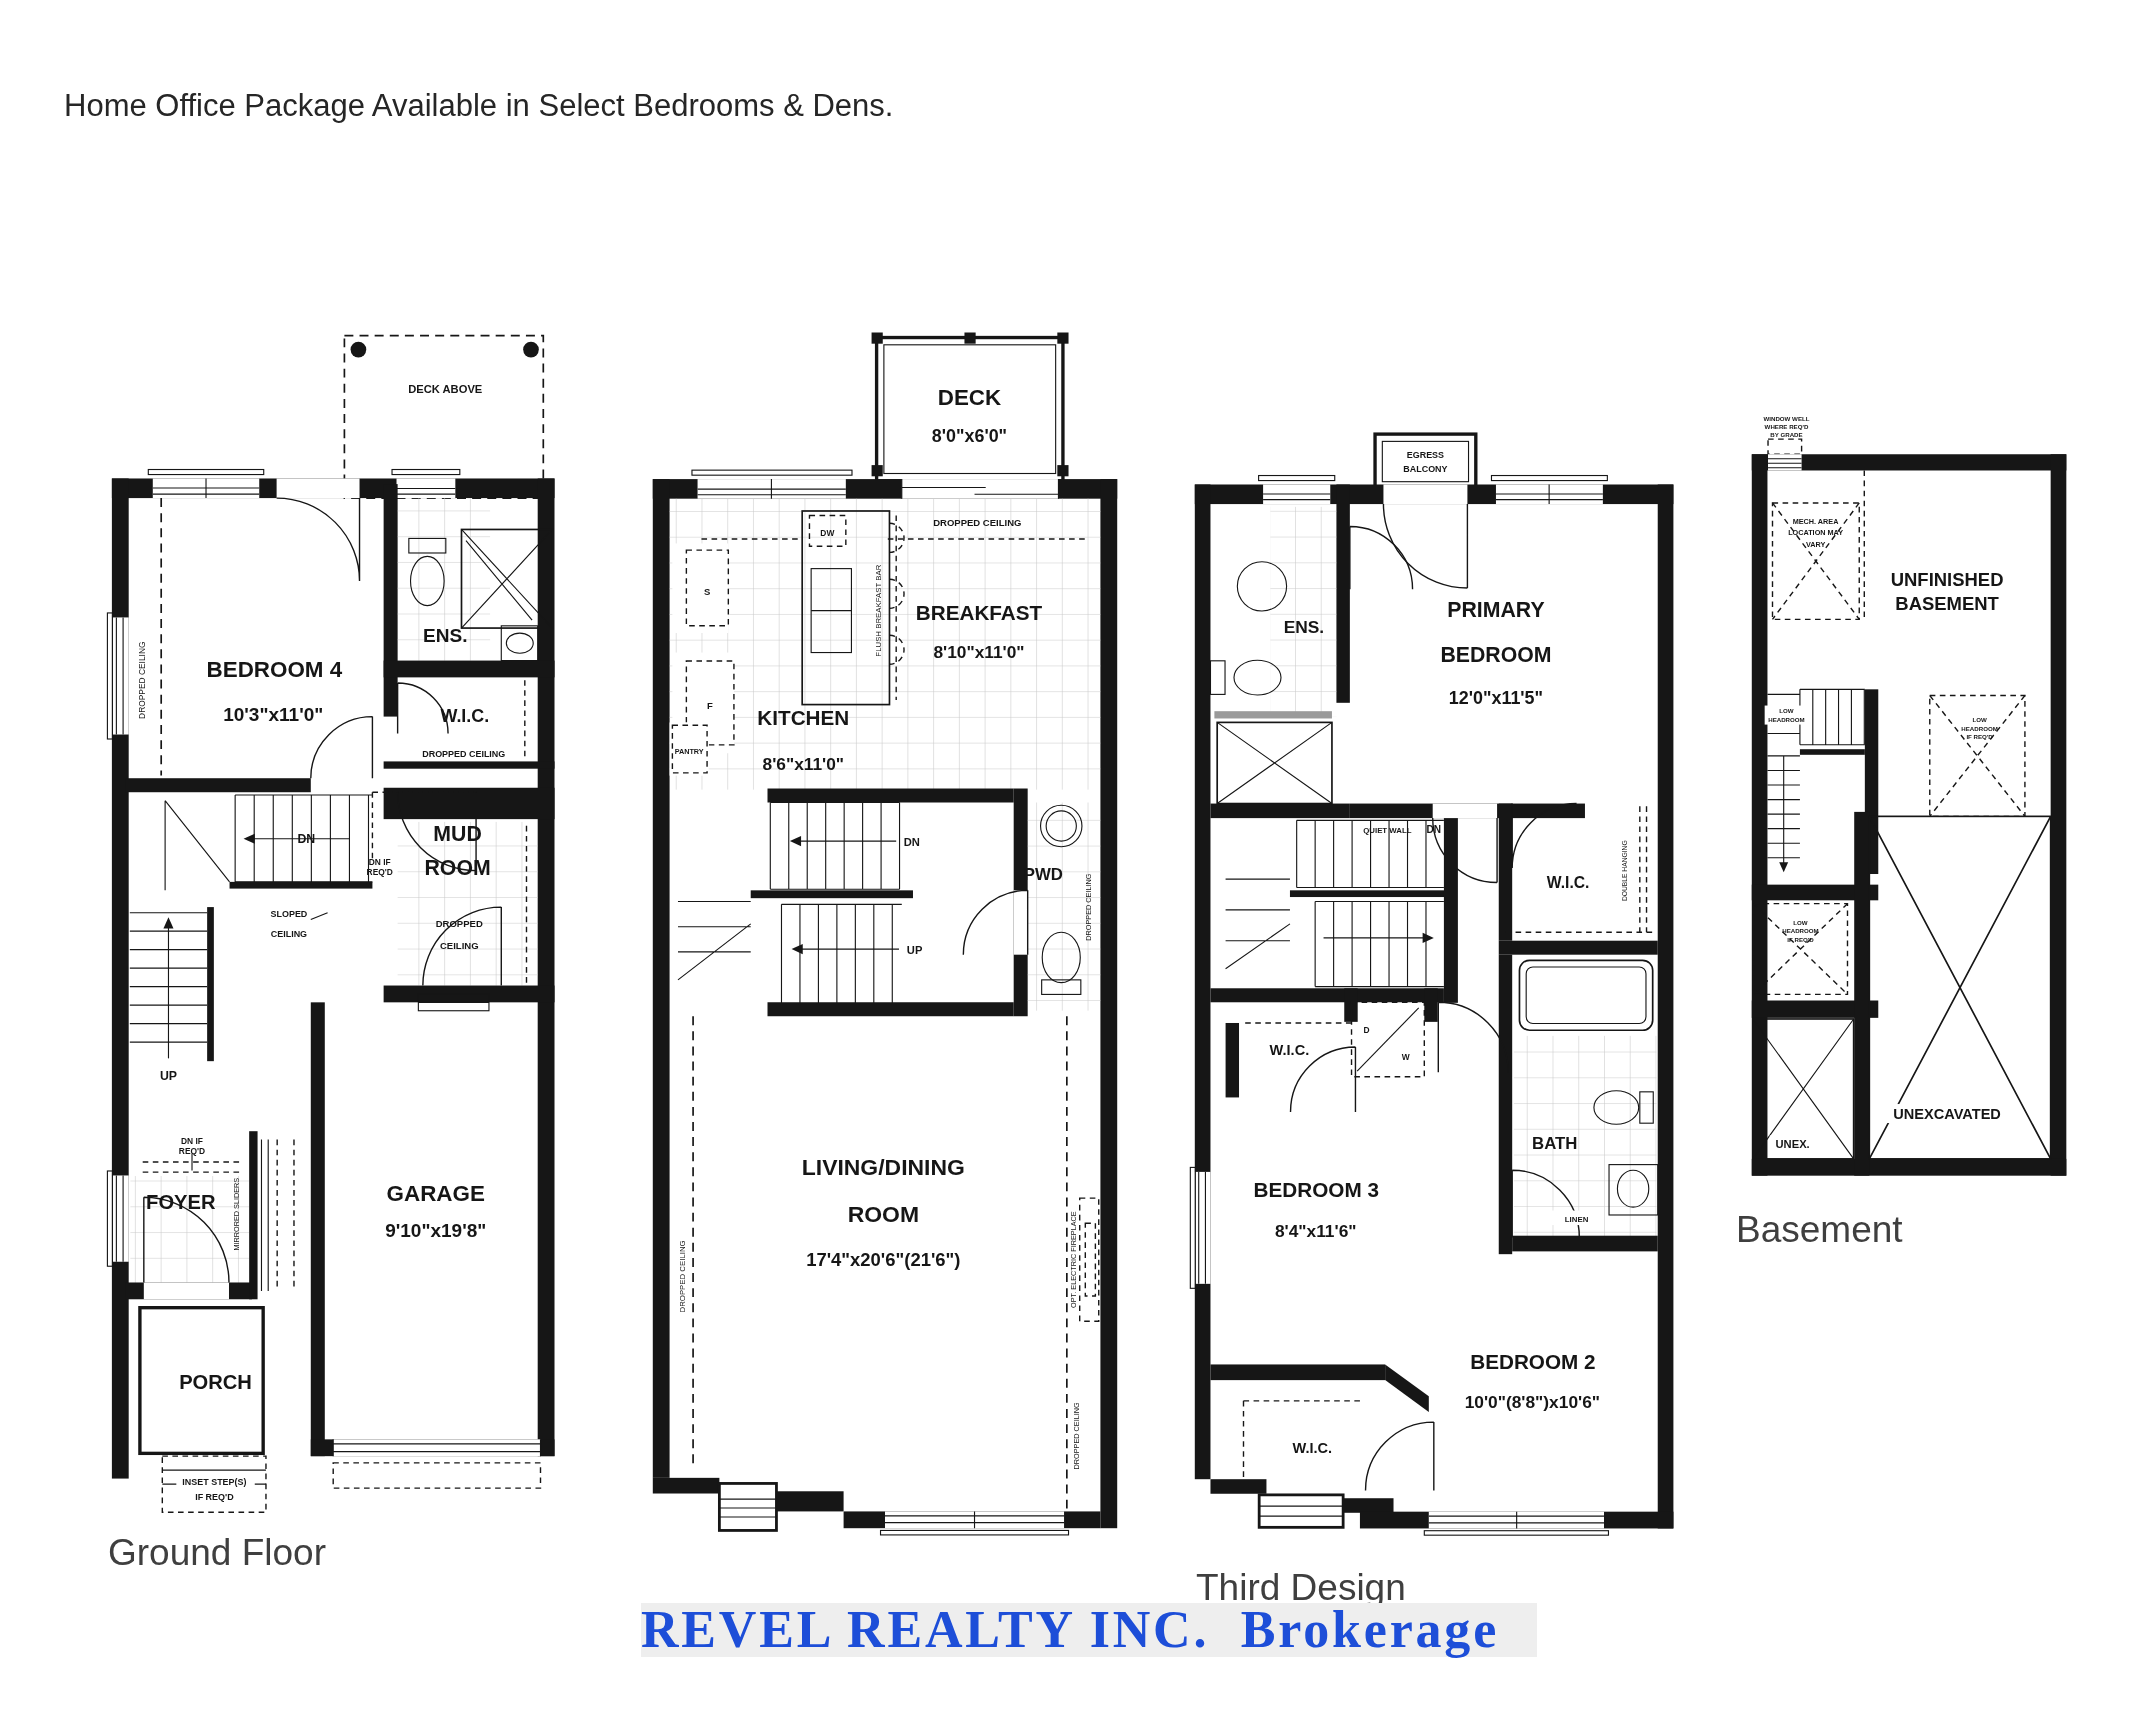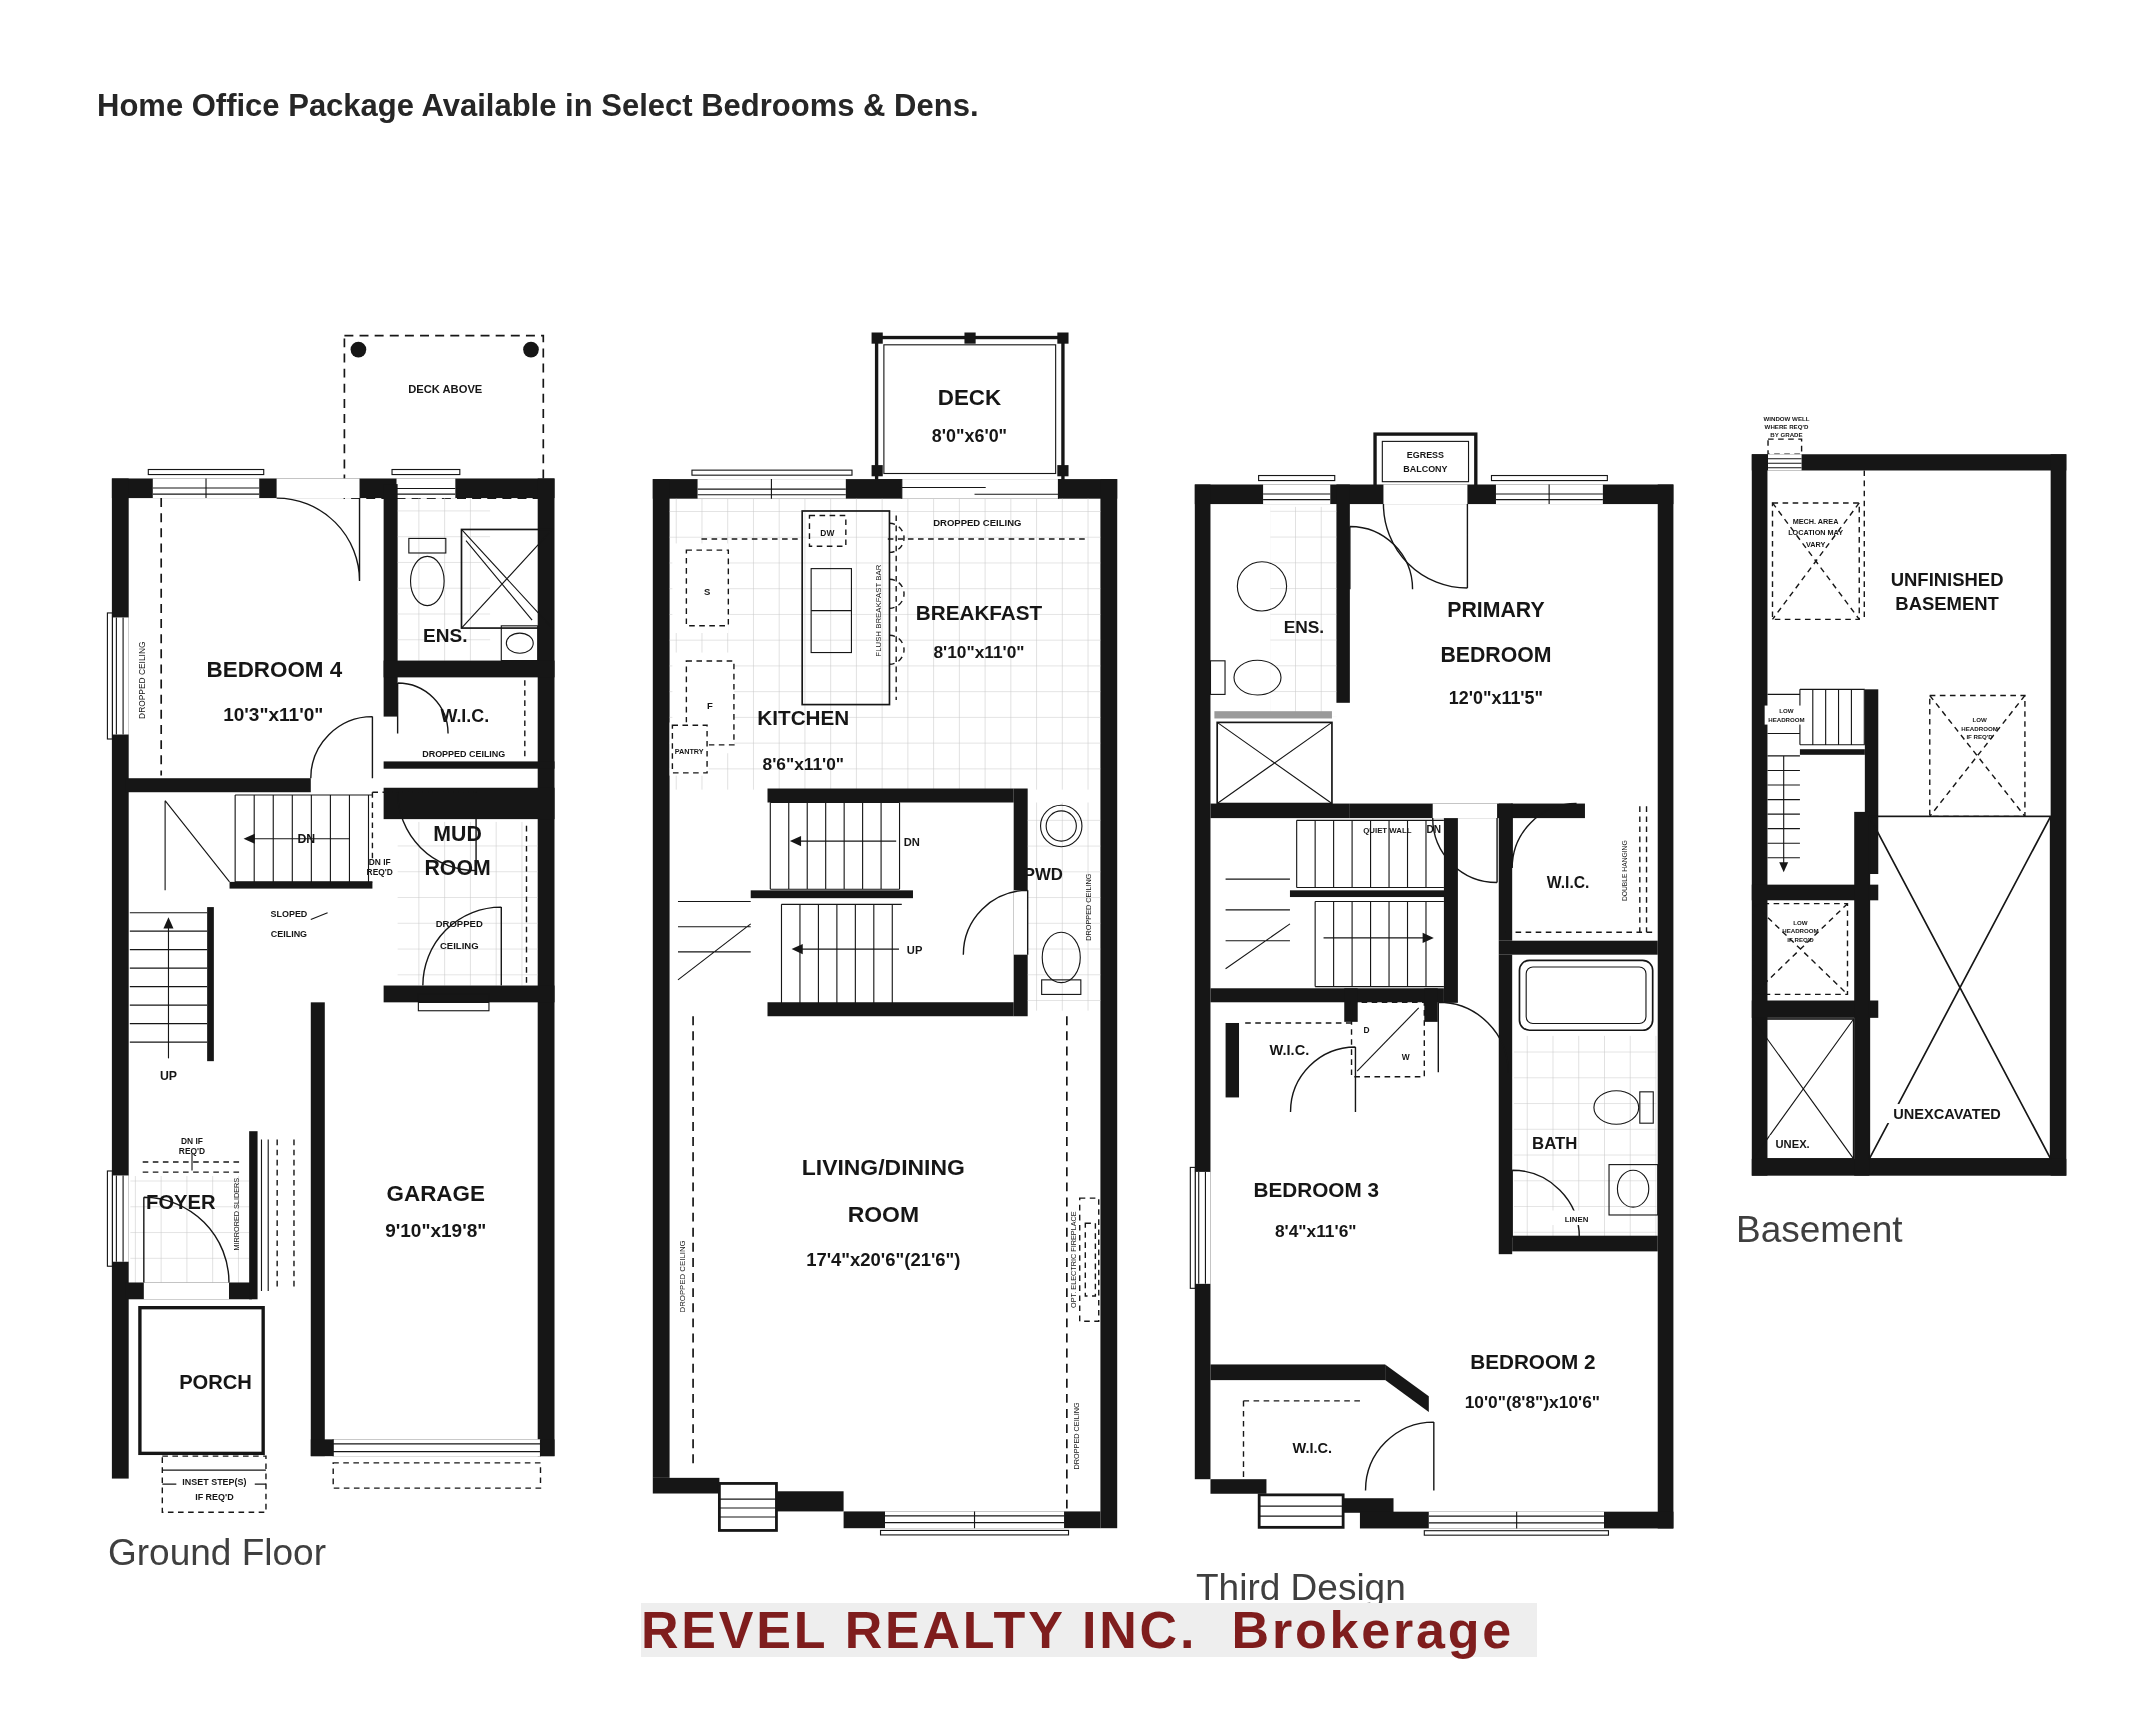--- a/index.html
+++ b/index.html
@@ -1,20 +1,20 @@
 <!DOCTYPE html>
 <html style="font-size:9px"><head>
 <meta charset="utf-8">
 <style>
   html,body{margin:0;padding:0;background:#fff;}
   body{width:2151px;height:1719px;position:relative;font-family:"Liberation Sans",sans-serif;}
   .abs{position:absolute;}
-  .hdr{color:#262626;font-weight:700;font-size:31px;line-height:44px;letter-spacing:0px;margin-left:33px;}
+  .hdr{color:#262626;font-weight:400;font-size:31px;line-height:44px;letter-spacing:0px;}
   .ftitle{color:#3f3f3f;font-size:37px;font-weight:400;}
-  .wm{background:#eeeeee;color:#7f1d1d;font-size:52px;font-weight:700;letter-spacing:2.8px;white-space:pre;line-height:54px;}
+  .wm{background:#eeeeee;color:#1d4ed8;font-size:52px;font-weight:700;letter-spacing:2.8px;white-space:pre;line-height:54px;font-family:Liberation Serif, serif;}
   svg{position:absolute;overflow:visible;}
   svg text{fill:#161616;font-family:"Liberation Sans",sans-serif;}
   .w{fill:#161616;}
   .t{fill:none;stroke:#161616;stroke-width:3;}
   .t2{fill:none;stroke:#161616;stroke-width:2;}
   .t6{fill:none;stroke:#161616;stroke-width:6;}
   .d{fill:none;stroke:#161616;stroke-width:3;stroke-dasharray:16 11;}
   .d2{fill:none;stroke:#161616;stroke-width:2.5;stroke-dasharray:10 8;}
   .arc{fill:none;stroke:#161616;stroke-width:2.5;}
   .wh{fill:#ffffff;}

